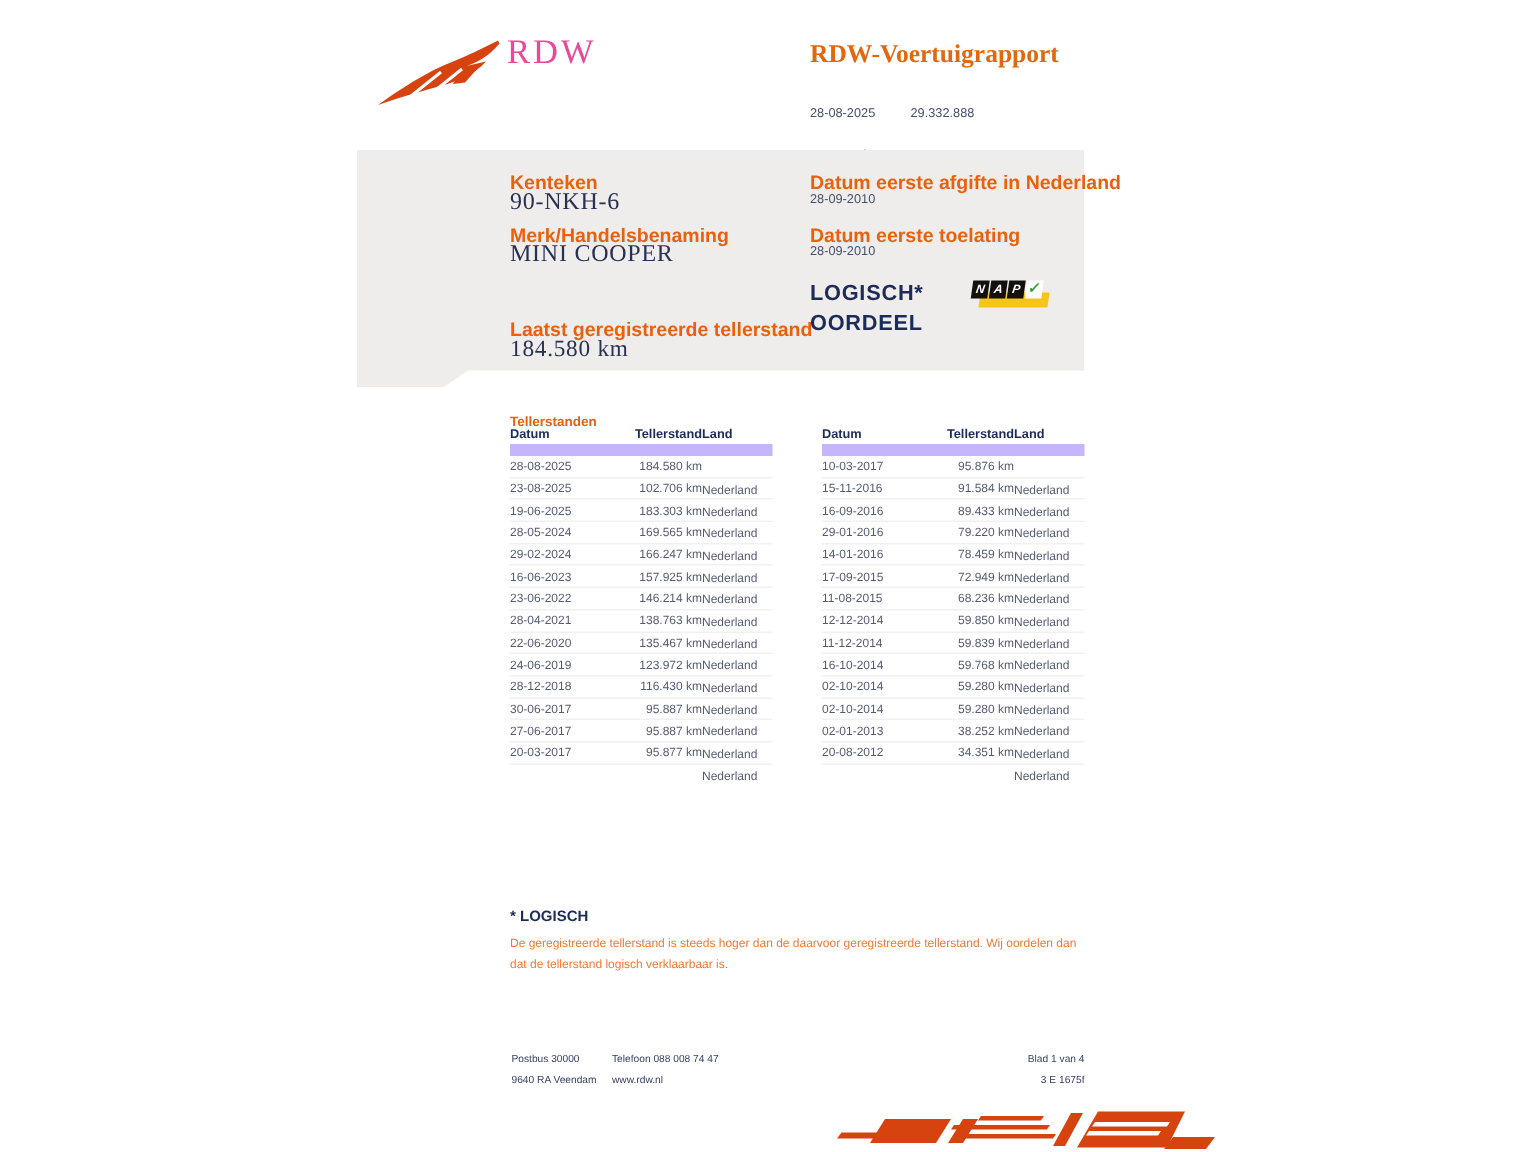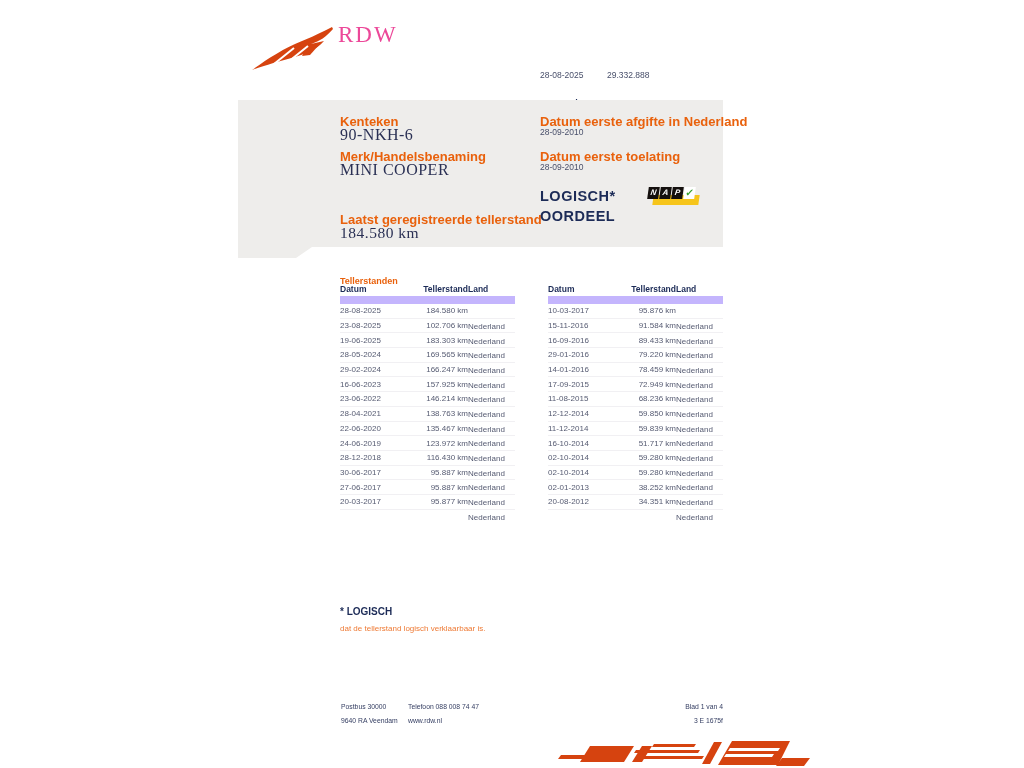--- a/index.html
+++ b/index.html
@@ -57,20 +57,21 @@
         <path d="M2 46 C16 36 34 24 52 17 C62 13 70 9 82 3 L83 5 C76 13 70 17 61 20 L74 17 C66 26 55 30 45 33 C30 37 13 42 2 46 Z"></path>
         <path d="M56 25 L68 22 L60 31 L52 32 Z"></path>
       </g>
       <g stroke="#ffffff" stroke-width="2">
         <line x1="24" y1="40" x2="44" y2="24"></line>
         <line x1="38" y1="38" x2="58" y2="22"></line>
       </g>
     </svg>
   </span>
   <div class="abs logo-text">RDW</div>
+  <div class="abs doc-title">RDW-Voertuigrapport</div>
 
   <div class="abs meta-label" style="left:540px; top:57px;">Rapportdatum</div>
   <div class="abs meta-value" style="left:540px; top:70px;">28-08-2025</div>
   <div class="abs meta-label" style="left:607px; top:57px;">Rapportnummer</div>
   <div class="abs meta-value" style="left:607px; top:70px;">29.332.888</div>
 
   <div class="abs panel"></div>
 
   <div class="abs f-label" style="left:340px; top:114px;">Kenteken</div>
   <div class="abs f-value-lg" style="left:340px; top:126px;">90-NKH-6</div>
@@ -248,21 +249,21 @@
         </div>
 
         <div class="ot-row">
           <span class="c0">11-12-2014</span>
           <span class="c1">59.839 km</span>
           <span class="c2">Nederland</span>
         </div>
 
         <div class="ot-row">
           <span class="c0">16-10-2014</span>
-          <span class="c1">51.717 km</span>
+          <span class="c1">59.768 km</span>
           <span class="c2">Nederland</span>
         </div>
 
         <div class="ot-row">
           <span class="c0">02-10-2014</span>
           <span class="c1">59.280 km</span>
           <span class="c2">Nederland</span>
         </div>
 
         <div class="ot-row">
@@ -280,20 +281,21 @@
         <div class="ot-row">
           <span class="c0">20-08-2012</span>
           <span class="c1">34.351 km</span>
           <span class="c2">Nederland</span>
         </div>
       </div>
   </div>
 
   <div class="abs fn-title">* LOGISCH</div>
   <div class="abs fn-body">
+    <div>De geregistreerde tellerstand is steeds hoger dan de daarvoor geregistreerde tellerstand. Wij oordelen dan</div>
     <div>dat de tellerstand logisch verklaarbaar is.</div>
   </div>
 
   <div class="abs ft" style="left:341px; top:700px;">
     <div>Postbus 30000</div>
     <div>9640 RA Veendam</div>
   </div>
   <div class="abs ft" style="left:408px; top:700px;">
     <div>Telefoon 088 008 74 47</div>
     <div>www.rdw.nl</div>

